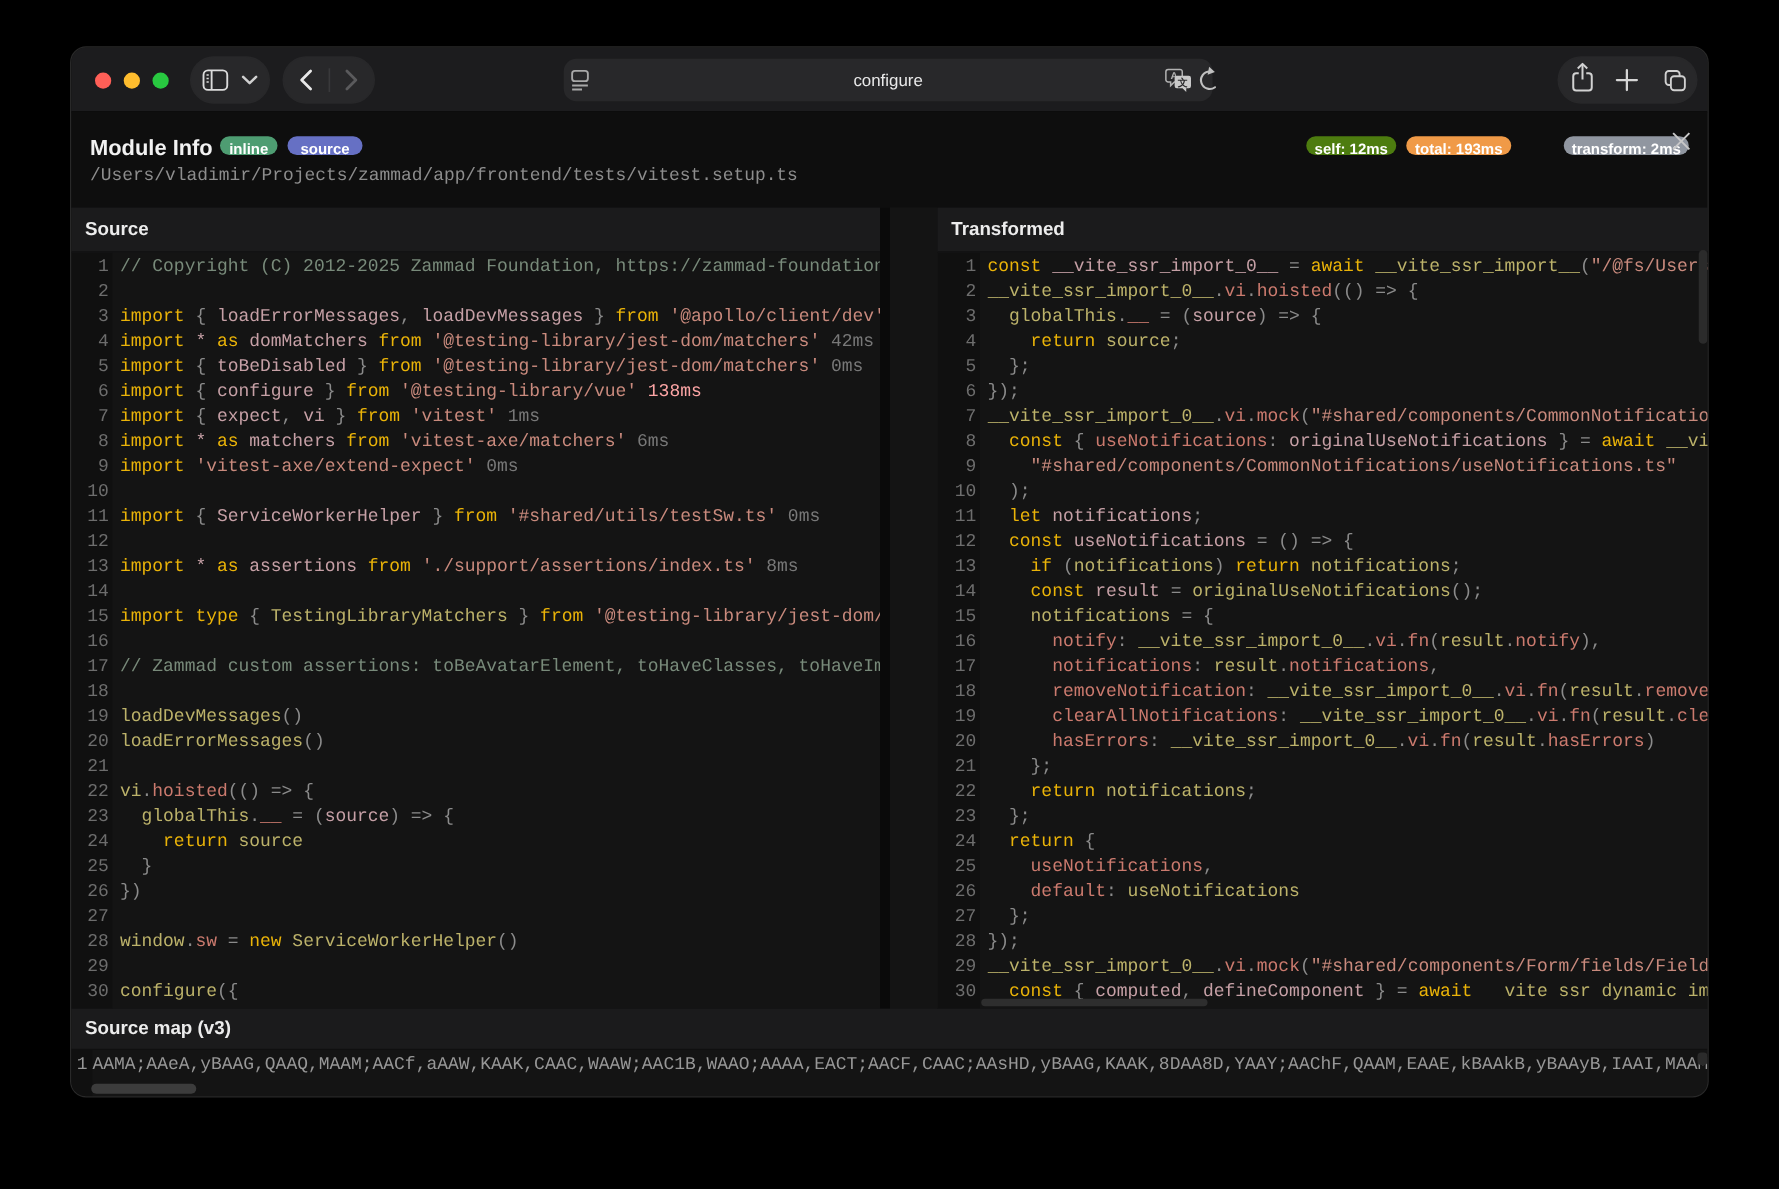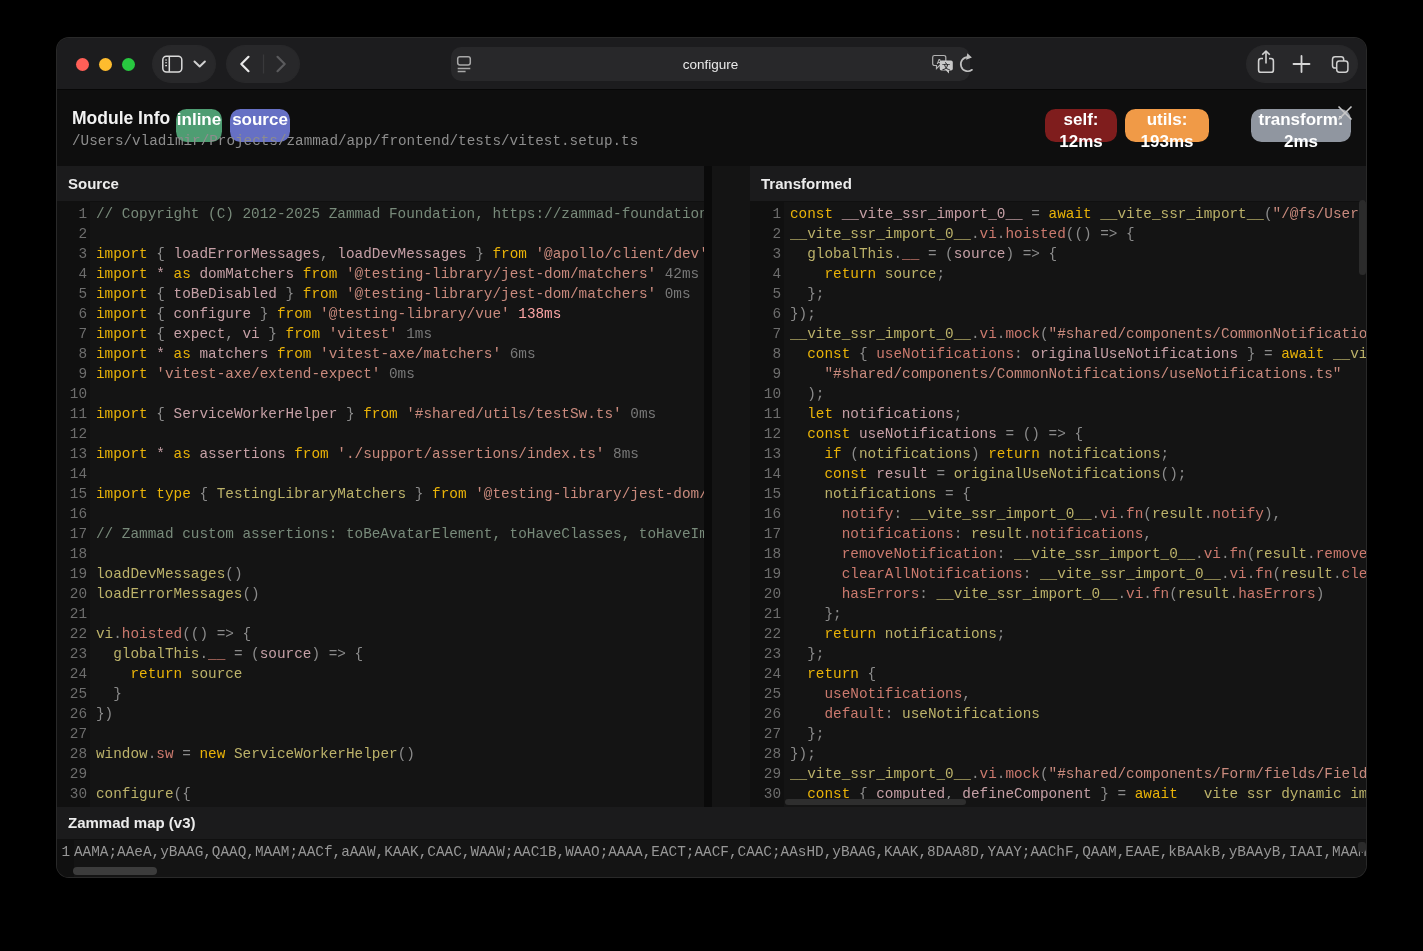--- a/index.html
+++ b/index.html
@@ -13,22 +13,22 @@
 .pill { position:absolute; top:8px; height:36px; border-radius:18px; background:#28282a;
   box-shadow:0 0 0 1px rgba(255,255,255,0.055); }
 .urlpill { position:absolute; left:394px; top:9px; width:519px; height:34px; border-radius:10px;
   background:#28282a; }
 .urltext { position:absolute; left:394px; top:19px; width:519px; text-align:center;
   font-size:13.5px; color:#e9e9e9; }
 .tsvg { position:absolute; left:0; top:0; }
 
 .mhead { position:absolute; left:0; top:52px; width:1309px; height:76px; background:#0e0e0e; }
 .mtitle { position:absolute; left:15px; top:18px; font-size:17.5px; font-weight:bold; color:#f2f2f2; }
-.badge { position:absolute; top:19px; height:33px; border-radius:10.5px; color:#fff;
-  font-size:17px; font-weight:bold; text-align:center; line-height:21.5px; }
+.badge { position:absolute; top:19px; height:15px; border-radius:10.5px; color:#fff;
+  font-size:12px; font-weight:bold; text-align:center; line-height:21.5px; }
 .mpath { position:absolute; left:15px; top:43px; font-family:"Liberation Mono",monospace;
   font-size:14.3px; color:#8d8d8d; white-space:pre; }
 
 .panels { position:absolute; left:0; top:128px; width:1309px; height:641px; }
 .panel { position:absolute; top:0; height:641px; overflow:hidden; }
 .phead { position:absolute; left:0; top:0; right:0; height:36px; background:#1b1b1c;
   border-bottom:1px solid #101010; }
 .phead span { position:absolute; left:11px; top:9px; font-size:15px; font-weight:bold; color:#ececec; }
 .pcode { position:absolute; left:0; top:36px; right:0; bottom:0; background:#141414; overflow:hidden; }
 .gut { position:absolute; left:0; top:0; bottom:0; background:#101010; }
@@ -97,22 +97,22 @@
       <line x1="1236.5" y1="26" x2="1252.5" y2="26" stroke="#d6d6d6" stroke-width="1.8" stroke-linecap="round"></line>
 
       <rect x="1275.5" y="18.8" width="11.2" height="11.2" rx="2.6" fill="none" stroke="#d0d0d0" stroke-width="1.5"></rect>
       <rect x="1279.7" y="23" width="11.2" height="11.2" rx="2.6" fill="#28282a" stroke="#d0d0d0" stroke-width="1.5"></rect>
     </svg>
   </div>
   <div class="mhead">
     <div class="mtitle">Module Info</div>
     <div class="badge" style="left:119px;width:46px;background:#4e9d72">inline</div>
     <div class="badge" style="left:173px;width:60px;background:#6670c4">source</div>
-    <div class="badge" style="left:988px;width:72px;background:#7f1d1d">self: 12ms</div>
-    <div class="badge" style="left:1068px;width:84px;background:#f09a47">utils: 193ms</div>
+    <div class="badge" style="left:988px;width:72px;background:#4d7c0f">self: 12ms</div>
+    <div class="badge" style="left:1068px;width:84px;background:#f09a47">total: 193ms</div>
     <div class="badge" style="left:1194px;width:100px;background:#9096a0">transform: 2ms</div>
     <svg style="position:absolute;left:1280px;top:14.5px" width="16" height="16" viewBox="0 0 16 16">
       <line x1="1.5" y1="1.5" x2="14.5" y2="14.5" stroke="#c8c8c8" stroke-width="1.6"></line>
       <line x1="14.5" y1="1.5" x2="1.5" y2="14.5" stroke="#c8c8c8" stroke-width="1.6"></line>
     </svg>
     <div class="mpath">/Users/vladimir/Projects/zammad/app/frontend/tests/vitest.setup.ts</div>
   </div>
   <div class="panels">
     <div class="panel" style="left:0;width:647px">
       <div class="phead">
@@ -193,21 +193,21 @@
             <div class="cl">28</div>
             <div class="cl">29</div>
             <div class="cl">30</div>
           </div>
         <div class="code mono14" style="left:40px"><div class="cl"><i class="kw">const</i><i class="pk"> __vite_ssr_import_0__</i><i class="pu"> = </i><i class="kw">await</i><i class="kh"> __vite_ssr_import__</i><i class="pu">(</i><i class="st">"/@fs/Users/vladimir/Projects/zammad/node_modules/vitest/dist/index.js"</i></div><div class="cl"><i class="kh">__vite_ssr_import_0__</i><i class="pu">.</i><i class="pr">vi</i><i class="pu">.</i><i class="pr">hoisted</i><i class="pu">(() =&gt; {</i></div><div class="cl"><i class="pu">  </i><i class="kh">globalThis</i><i class="pu">.</i><i class="pr">__</i><i class="pu"> = (</i><i class="pk">source</i><i class="pu">) =&gt; {</i></div><div class="cl"><i class="pu">    </i><i class="kw">return</i><i class="kh"> source</i><i class="pu">;</i></div><div class="cl"><i class="pu">  };</i></div><div class="cl"><i class="pu">});</i></div><div class="cl"><i class="kh">__vite_ssr_import_0__</i><i class="pu">.</i><i class="pr">vi</i><i class="pu">.</i><i class="pr">mock</i><i class="pu">(</i><i class="st">"#shared/components/CommonNotifications/useNotifications.ts"</i></div><div class="cl"><i class="pu">  </i><i class="kw">const</i><i class="pu"> { </i><i class="pr">useNotifications</i><i class="pu">: </i><i class="pk">originalUseNotifications</i><i class="pu"> } = </i><i class="kw">await</i><i class="kh"> __vite_ssr_dynamic_import__</i></div><div class="cl"><i class="st">    "#shared/components/CommonNotifications/useNotifications.ts"</i></div><div class="cl"><i class="pu">  );</i></div><div class="cl"><i class="pu">  </i><i class="kw">let</i><i class="pk"> notifications</i><i class="pu">;</i></div><div class="cl"><i class="pu">  </i><i class="kw">const</i><i class="pk"> useNotifications</i><i class="pu"> = () =&gt; {</i></div><div class="cl"><i class="pu">    </i><i class="kw">if</i><i class="pu"> (</i><i class="kh">notifications</i><i class="pu">) </i><i class="kw">return</i><i class="kh"> notifications</i><i class="pu">;</i></div><div class="cl"><i class="pu">    </i><i class="kw">const</i><i class="pk"> result</i><i class="pu"> = </i><i class="kh">originalUseNotifications</i><i class="pu">();</i></div><div class="cl"><i class="pu">    </i><i class="kh">notifications</i><i class="pu"> = {</i></div><div class="cl"><i class="pu">      </i><i class="pr">notify</i><i class="pu">: </i><i class="kh">__vite_ssr_import_0__</i><i class="pu">.</i><i class="pr">vi</i><i class="pu">.</i><i class="pr">fn</i><i class="pu">(</i><i class="kh">result</i><i class="pu">.</i><i class="pr">notify</i><i class="pu">),</i></div><div class="cl"><i class="pu">      </i><i class="pr">notifications</i><i class="pu">: </i><i class="kh">result</i><i class="pu">.</i><i class="pr">notifications</i><i class="pu">,</i></div><div class="cl"><i class="pu">      </i><i class="pr">removeNotification</i><i class="pu">: </i><i class="kh">__vite_ssr_import_0__</i><i class="pu">.</i><i class="pr">vi</i><i class="pu">.</i><i class="pr">fn</i><i class="pu">(</i><i class="kh">result</i><i class="pu">.</i><i class="pr">removeNotification</i></div><div class="cl"><i class="pu">      </i><i class="pr">clearAllNotifications</i><i class="pu">: </i><i class="kh">__vite_ssr_import_0__</i><i class="pu">.</i><i class="pr">vi</i><i class="pu">.</i><i class="pr">fn</i><i class="pu">(</i><i class="kh">result</i><i class="pu">.</i><i class="pr">clearAllNotifications</i></div><div class="cl"><i class="pu">      </i><i class="pr">hasErrors</i><i class="pu">: </i><i class="kh">__vite_ssr_import_0__</i><i class="pu">.</i><i class="pr">vi</i><i class="pu">.</i><i class="pr">fn</i><i class="pu">(</i><i class="kh">result</i><i class="pu">.</i><i class="pr">hasErrors</i><i class="pu">)</i></div><div class="cl"><i class="pu">    };</i></div><div class="cl"><i class="pu">    </i><i class="kw">return</i><i class="kh"> notifications</i><i class="pu">;</i></div><div class="cl"><i class="pu">  };</i></div><div class="cl"><i class="pu">  </i><i class="kw">return</i><i class="pu"> {</i></div><div class="cl"><i class="pu">    </i><i class="pr">useNotifications</i><i class="pu">,</i></div><div class="cl"><i class="pu">    </i><i class="pr">default</i><i class="pu">: </i><i class="kh">useNotifications</i></div><div class="cl"><i class="pu">  };</i></div><div class="cl"><i class="pu">});</i></div><div class="cl"><i class="kh">__vite_ssr_import_0__</i><i class="pu">.</i><i class="pr">vi</i><i class="pu">.</i><i class="pr">mock</i><i class="pu">(</i><i class="st">"#shared/components/Form/fields/FieldEditor/FieldEditorInput.vue"</i></div><div class="cl"><i class="pu">  </i><i class="kw">const</i><i class="pu"> { </i><i class="pk">computed</i><i class="pu">, </i><i class="pk">defineComponent</i><i class="pu"> } = </i><i class="kw">await</i><i class="kh"> &nbsp;&nbsp;vite&nbsp;ssr&nbsp;dynamic&nbsp;import&nbsp;&nbsp;</i></div></div>
       </div>
       <div class="thumb" style="left:35px;bottom:2px;width:181px;height:6px;border-radius:3px;background:#2e2e2e"></div>
     </div>
   </div>
   <div class="smhead">
-      <span>Zammad map (v3)</span>
+      <span>Source map (v3)</span>
     </div>
   <div class="smcode">
     <div class="smgut"></div>
     <div class="smnum mono14">1</div>
     <div class="smtext mono14">AAMA;AAeA,yBAAG,QAAQ,MAAM;AACf,aAAW,KAAK,CAAC,WAAW;AAC1B,WAAO;AAAA,EACT;AACF,CAAC;AAsHD,yBAAG,KAAK,8DAA8D,YAAY;AAChF,QAAM,EAAE,kBAAkB,yBAAyB,IAAI,MAAM;AAMA,QAAQ</div>
     <div class="thumb" style="left:16px;top:27px;width:84px;height:8px;border-radius:4px;background:#3c3c3c"></div>
     <div class="thumb" style="right:0px;top:2px;width:8px;height:10px;border-radius:3px"></div>
   </div>
   <div class="thumb" style="left:1301.5px;top:162px;width:7.5px;height:75px;border-radius:4px"></div>
 </div>

